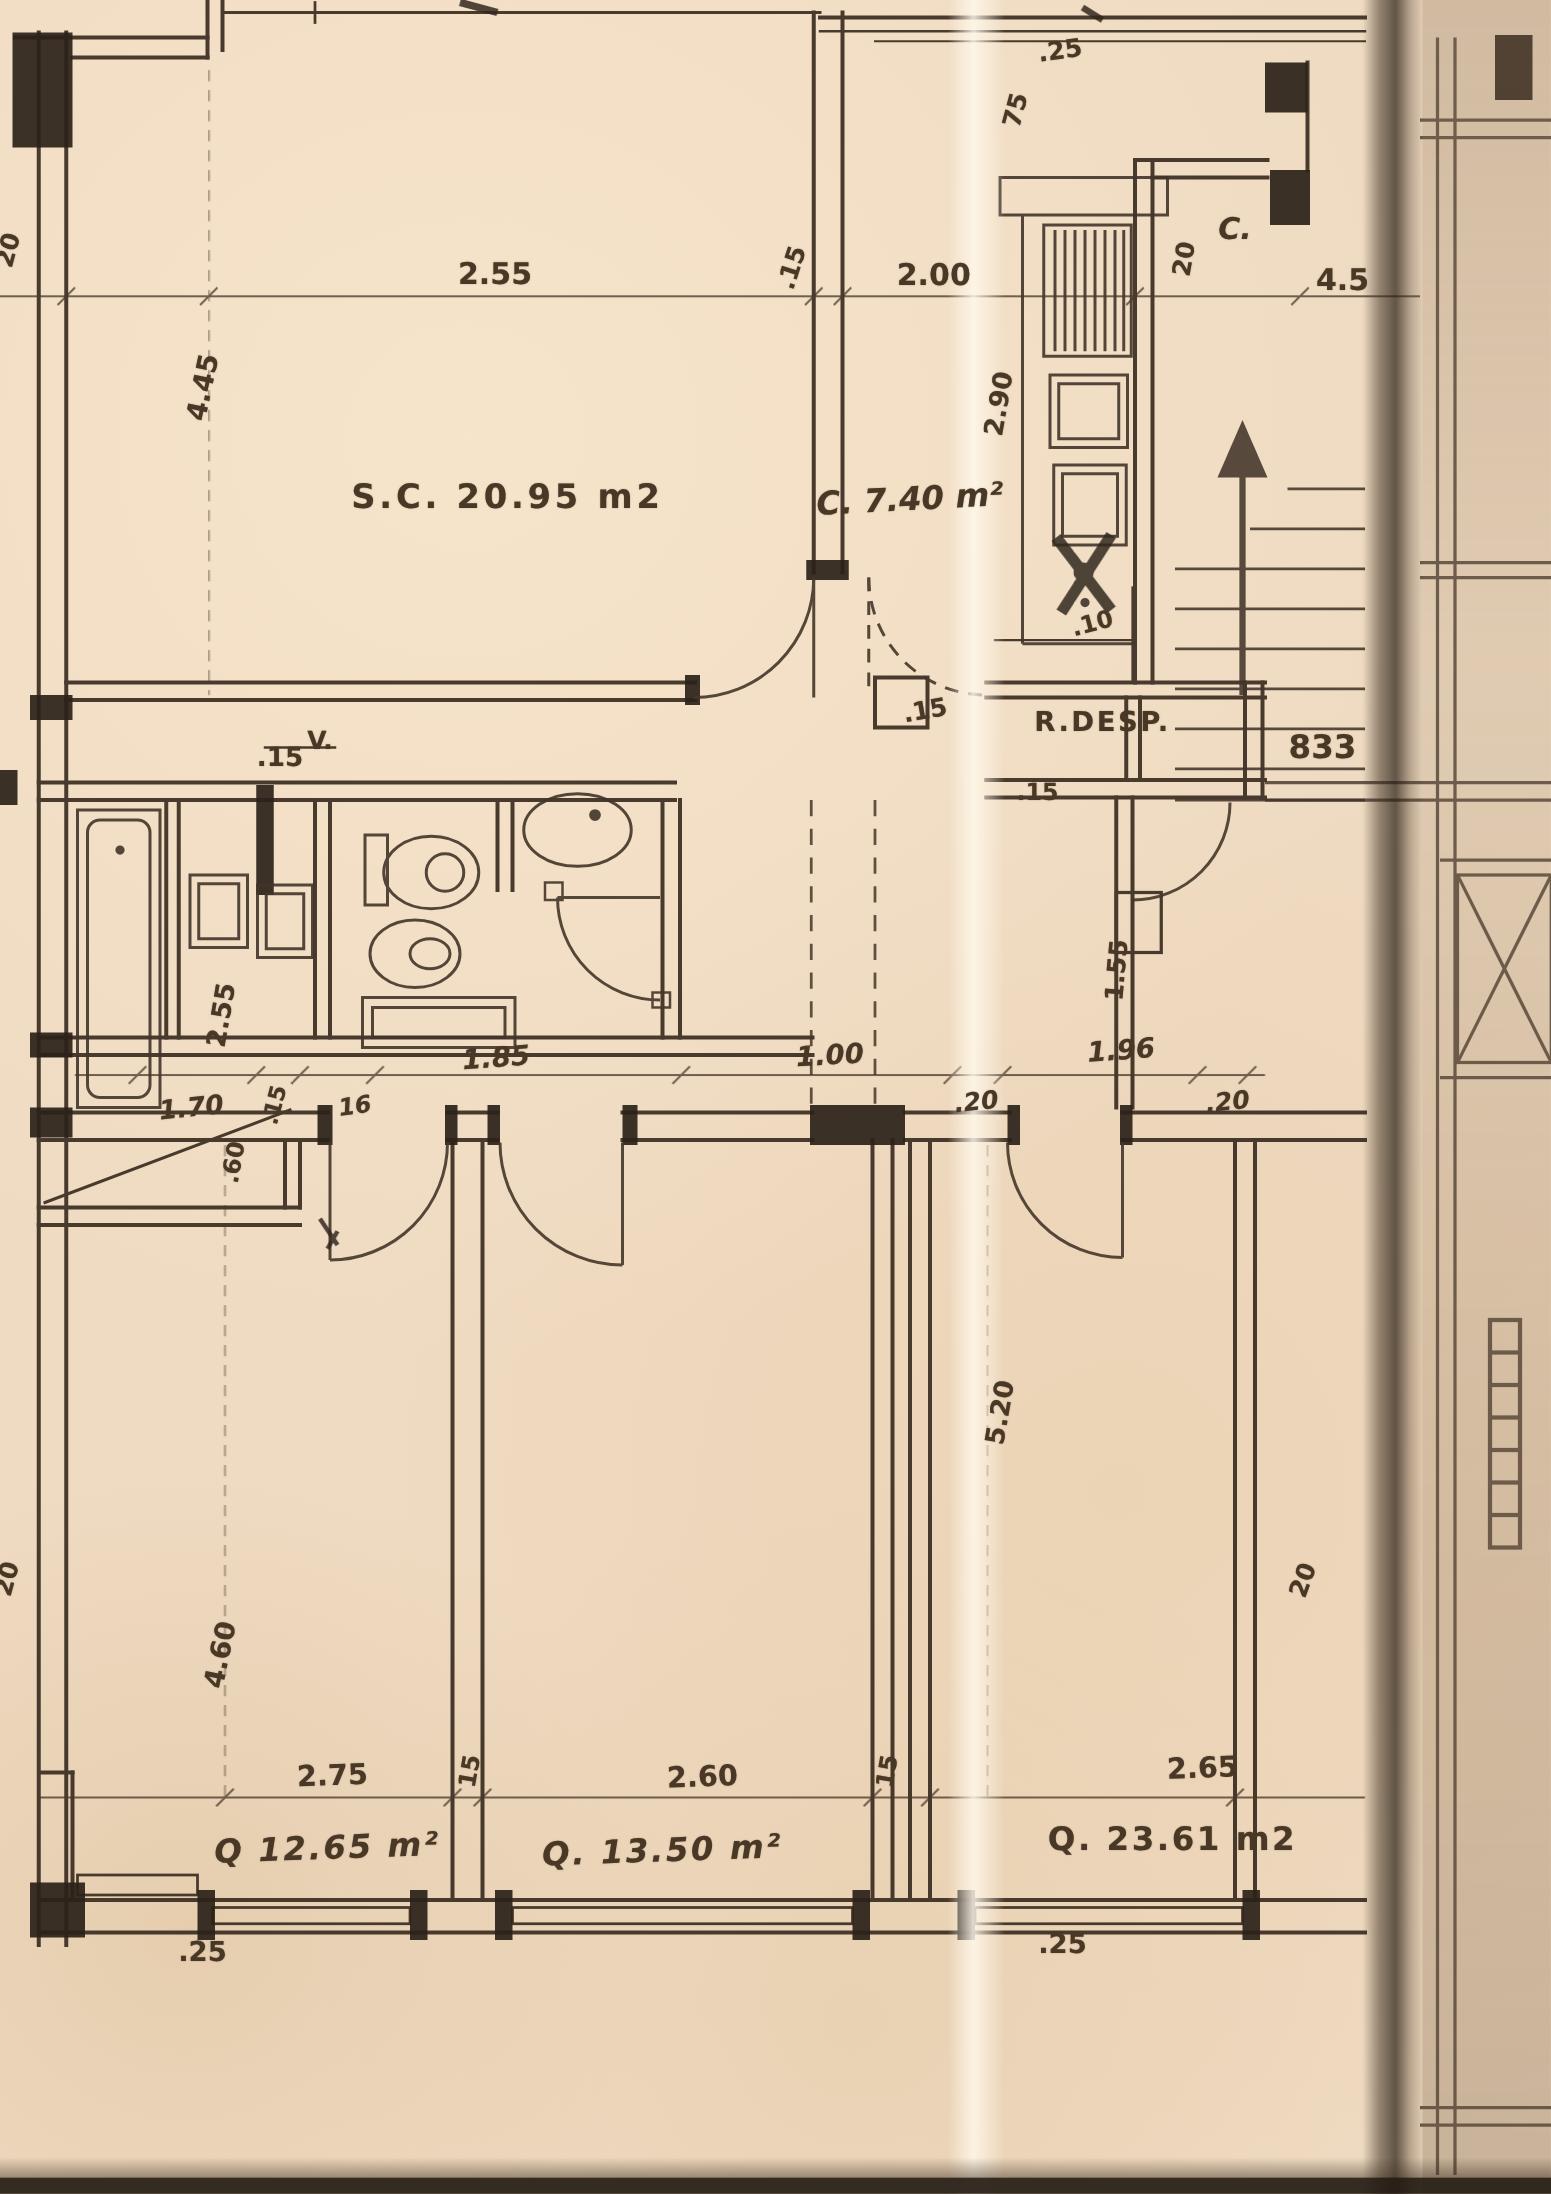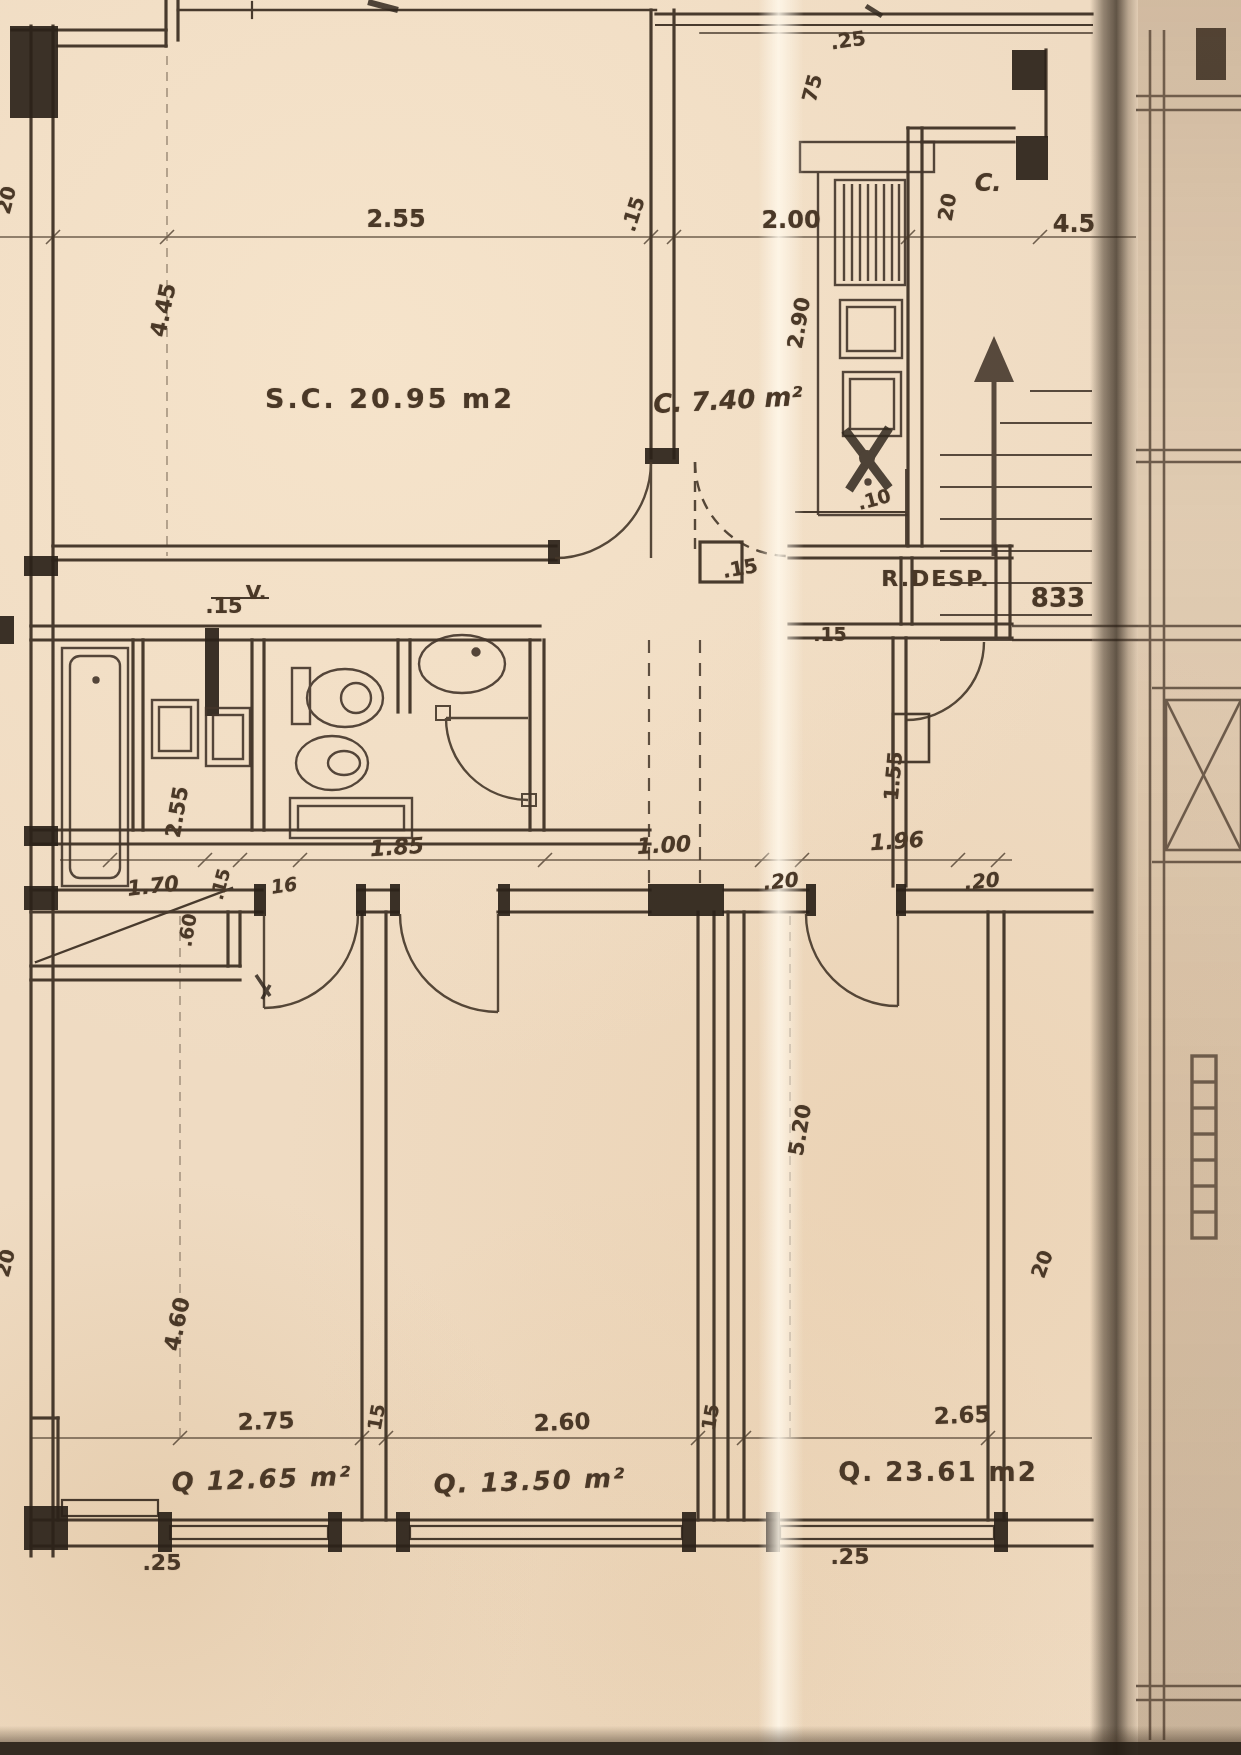--- a/index.html
+++ b/index.html
@@ -19,21 +19,21 @@
   .marginpaper{position:absolute;top:0;left:1138px;right:0;height:100%;
     background:linear-gradient(180deg,rgba(140,112,84,.30),rgba(150,124,95,.16) 30%,rgba(138,110,82,.26) 70%,rgba(120,95,70,.32));}
   .bstrip{position:absolute;left:0;top:1742px;width:100%;height:13px;background:#241c14;opacity:.92;}
   .bfade{position:absolute;left:0;top:1726px;width:100%;height:16px;
     background:linear-gradient(180deg,rgba(60,46,32,0),rgba(60,46,32,.45));}
   svg{position:absolute;inset:0;}
   .labels span{position:absolute;transform:translate(-50%,-50%);white-space:nowrap;
     color:#4a3827;font-weight:700;text-shadow:0 0 1px rgba(74,56,39,.55);}
   .d18{font-size:18px}.d19{font-size:19px}.d20{font-size:20px}.d21{font-size:21px}
   .d22{font-size:22px}.d23{font-size:23px}.d24{font-size:24px}.d26{font-size:26px}
-  .area{font-size:27px;letter-spacing:3px;}
+  .area{font-size:27px;letter-spacing:3px;margin-left:16px;}
   .ital{font-style:italic;}
   .ls2{letter-spacing:2px;}
 </style>
 </head>
 <body>
 
 <div id="stage">
   <div class="layer paper"></div>
 
   <svg width="1241" height="1755" viewBox="0 0 1241 1755">
@@ -323,30 +323,30 @@
   <div class="band"></div>
   <div class="marginpaper"></div>
   <div class="bfade"></div>
   <div class="bstrip"></div>
 
   <div class="layer labels">
     <span class="d20" style="left:848px;top:40px;transform:translate(-50%,-50%) rotate(-8deg)">.25</span>
     <span class="d20" style="left:812px;top:88px;transform:translate(-50%,-50%) rotate(-75deg)">75</span>
     <span class="d24" style="left:396px;top:219px">2.55</span>
     <span class="d20" style="left:633px;top:214px;transform:translate(-50%,-50%) rotate(-72deg)">.15</span>
-    <span class="d24" style="left:791px;top:220px">2.00</span>
+    <span class="d24" style="left:747px;top:220px">2.00</span>
     <span class="d24 ital" style="left:988px;top:183px">C.</span>
     <span class="d20" style="left:947px;top:207px;transform:translate(-50%,-50%) rotate(-80deg)">20</span>
     <span class="d24" style="left:1074px;top:224px">4.5</span>
     <span class="d22" style="left:163px;top:310px;transform:translate(-50%,-50%) rotate(-78deg)">4.45</span>
     <span class="d21" style="left:799px;top:323px;transform:translate(-50%,-50%) rotate(-80deg)">2.90</span>
     <span class="area" style="left:390px;top:398px">S.C. 20.95 m2</span>
     <span class="d26 ital" style="left:728px;top:400px;transform:translate(-50%,-50%) rotate(-3deg)">C. 7.40 m²</span>
     <span class="d19" style="left:874px;top:499px;transform:translate(-50%,-50%) rotate(-15deg)">.10</span>
-    <span class="d22 ls2" style="left:936px;top:578px">R.DESP.</span>
+    <span class="d22 ls2" style="left:882px;top:578px">R.DESP.</span>
     <span class="d20" style="left:740px;top:568px;transform:translate(-50%,-50%) rotate(-10deg)">.15</span>
     <span class="d19" style="left:830px;top:634px">.15</span>
     <span class="d26" style="left:1058px;top:598px">833</span>
     <span class="d21" style="left:224px;top:606px">.15</span>
     <span class="d20" style="left:256px;top:592px">V.</span>
     <span class="d21" style="left:177px;top:812px;transform:translate(-50%,-50%) rotate(-80deg)">2.55</span>
     <span class="d22 ital" style="left:397px;top:847px;transform:translate(-50%,-50%) rotate(-4deg)">1.85</span>
     <span class="d22 ital" style="left:664px;top:845px;transform:translate(-50%,-50%) rotate(-3deg)">1.00</span>
     <span class="d22 ital" style="left:897px;top:841px;transform:translate(-50%,-50%) rotate(-4deg)">1.96</span>
     <span class="d20 ital" style="left:781px;top:881px;transform:translate(-50%,-50%) rotate(-6deg)">.20</span>

